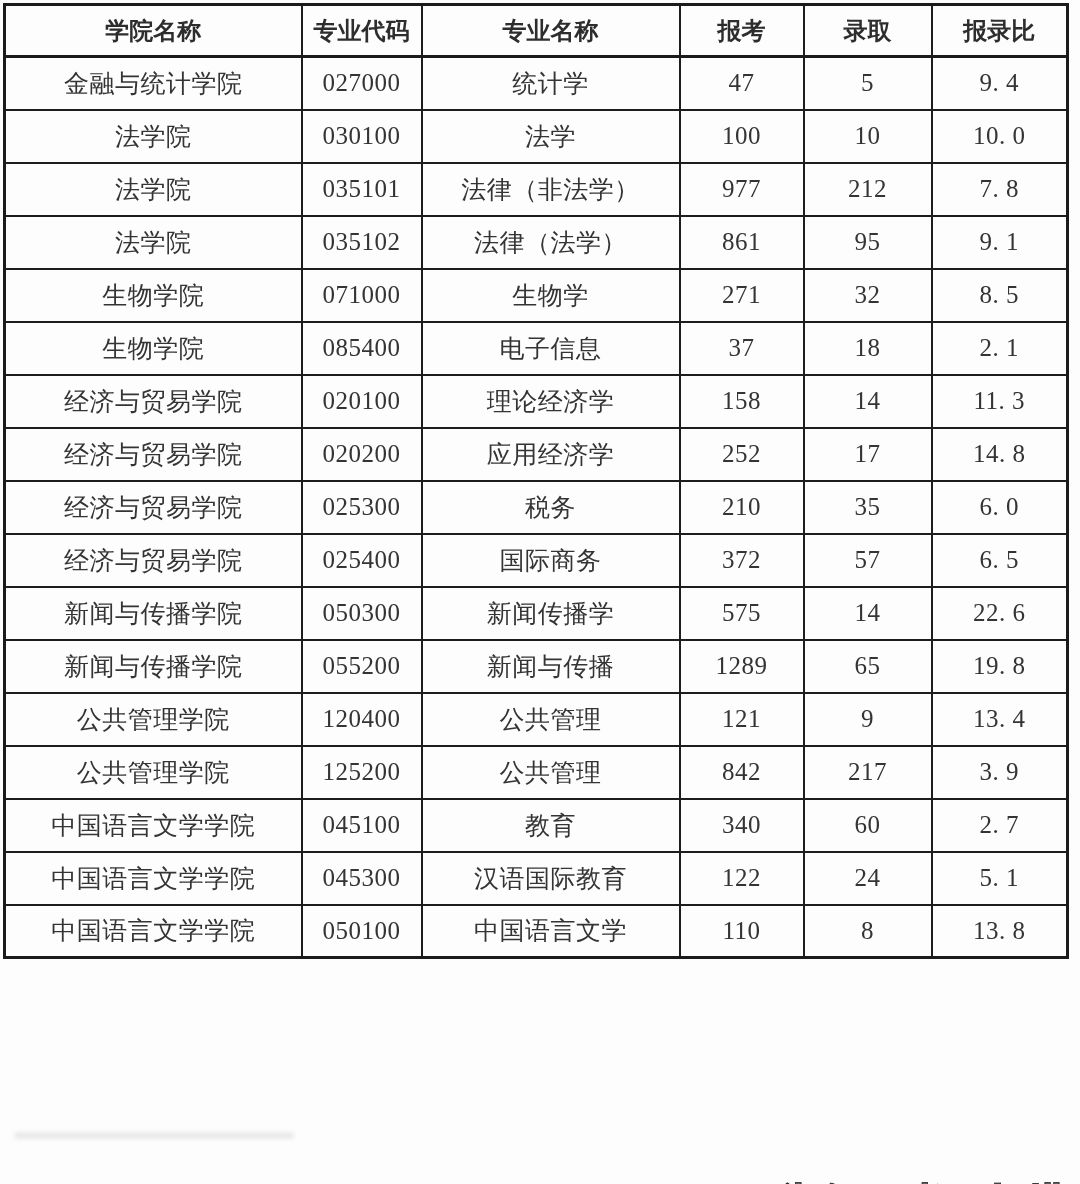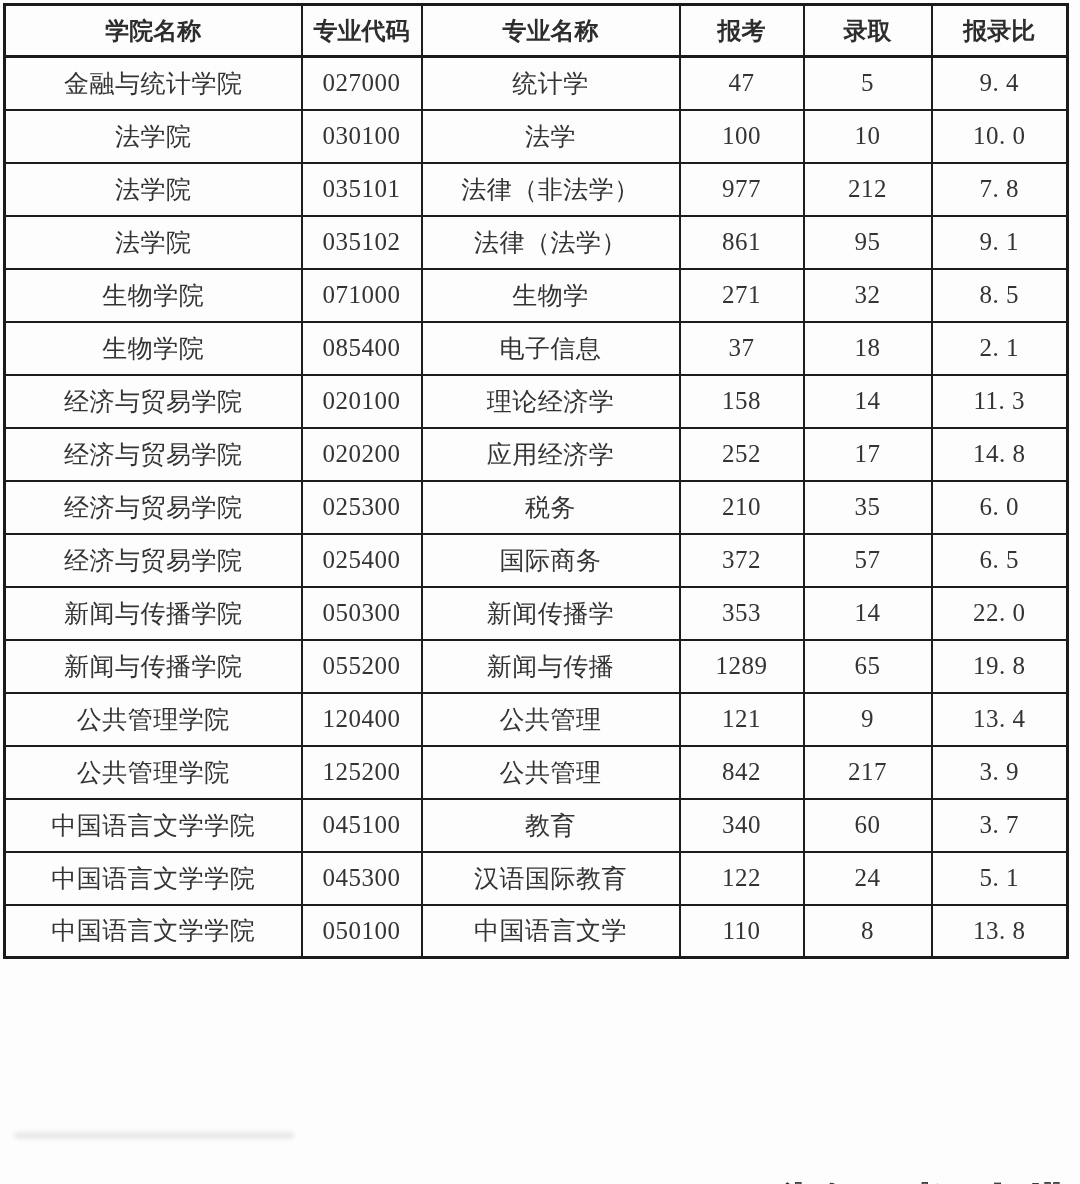--- a/index.html
+++ b/index.html
@@ -195,23 +195,23 @@
           <td>025400</td>
           <td>国际商务</td>
           <td>372</td>
           <td>57</td>
           <td>6. 5</td>
         </tr>
         <tr>
           <td>新闻与传播学院</td>
           <td>050300</td>
           <td>新闻传播学</td>
-          <td>353</td>
+          <td>575</td>
           <td>14</td>
-          <td>22. 0</td>
+          <td>22. 6</td>
         </tr>
         <tr>
           <td>新闻与传播学院</td>
           <td>055200</td>
           <td>新闻与传播</td>
           <td>1289</td>
           <td>65</td>
           <td>19. 8</td>
         </tr>
         <tr>
@@ -229,21 +229,21 @@
           <td>842</td>
           <td>217</td>
           <td>3. 9</td>
         </tr>
         <tr>
           <td>中国语言文学学院</td>
           <td>045100</td>
           <td>教育</td>
           <td>340</td>
           <td>60</td>
-          <td>3. 7</td>
+          <td>2. 7</td>
         </tr>
         <tr>
           <td>中国语言文学学院</td>
           <td>045300</td>
           <td>汉语国际教育</td>
           <td>122</td>
           <td>24</td>
           <td>5. 1</td>
         </tr>
         <tr>

